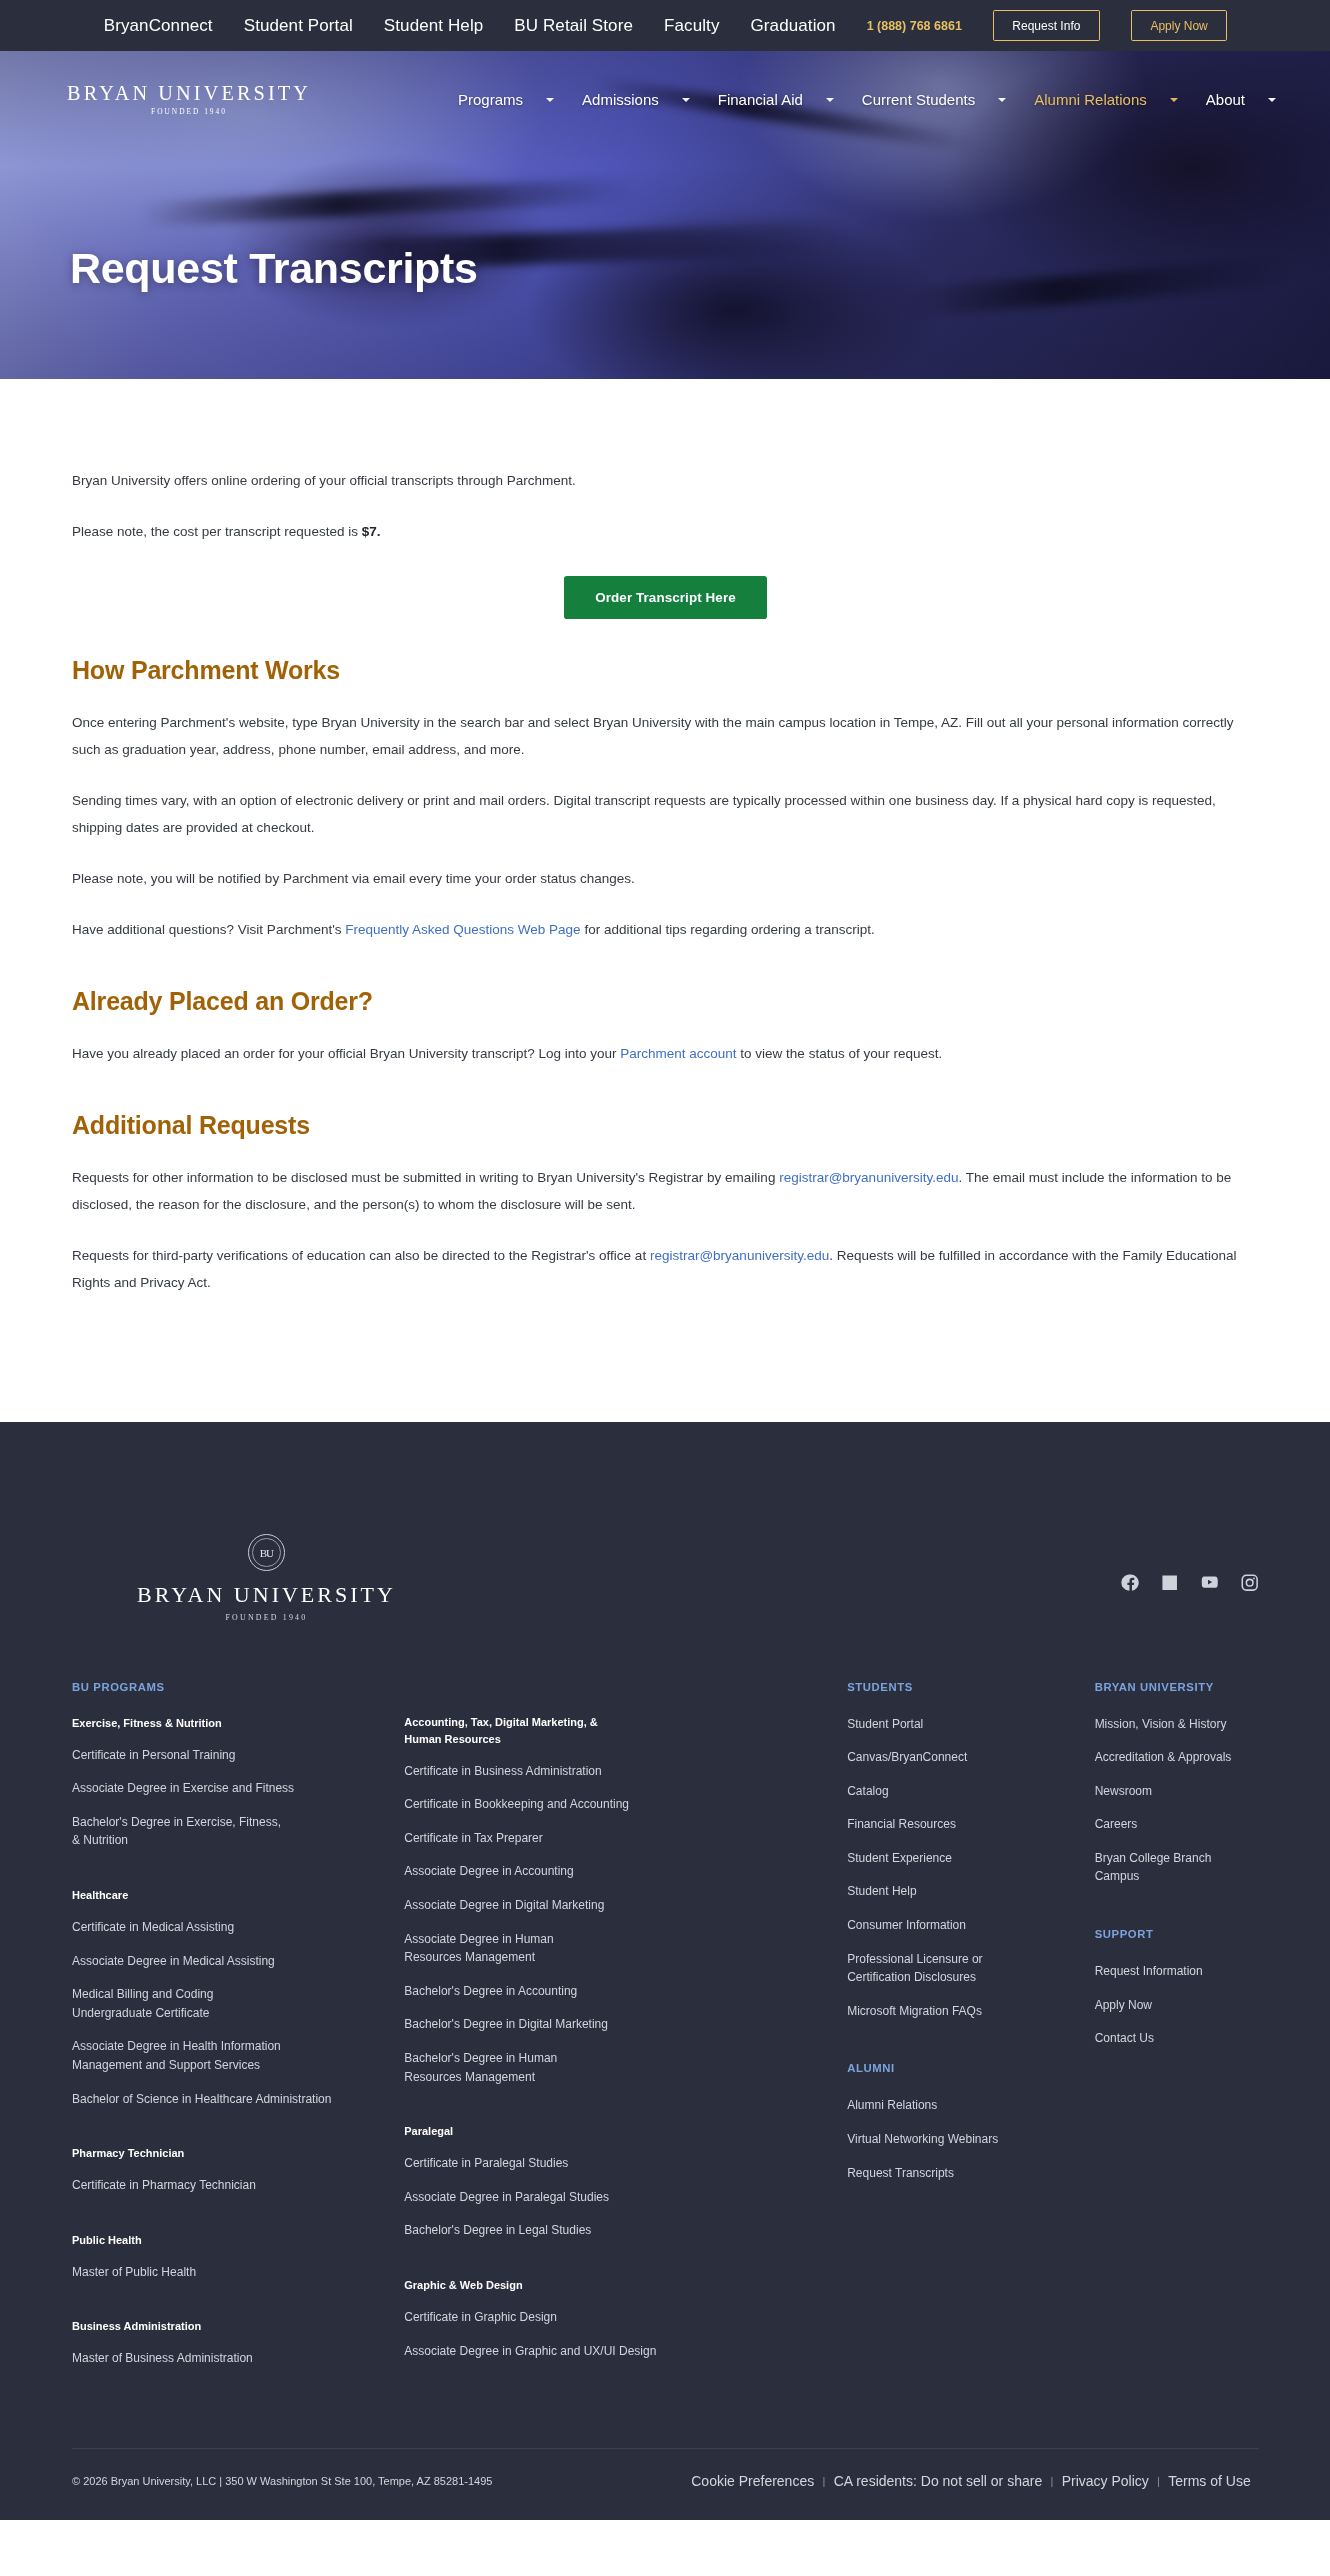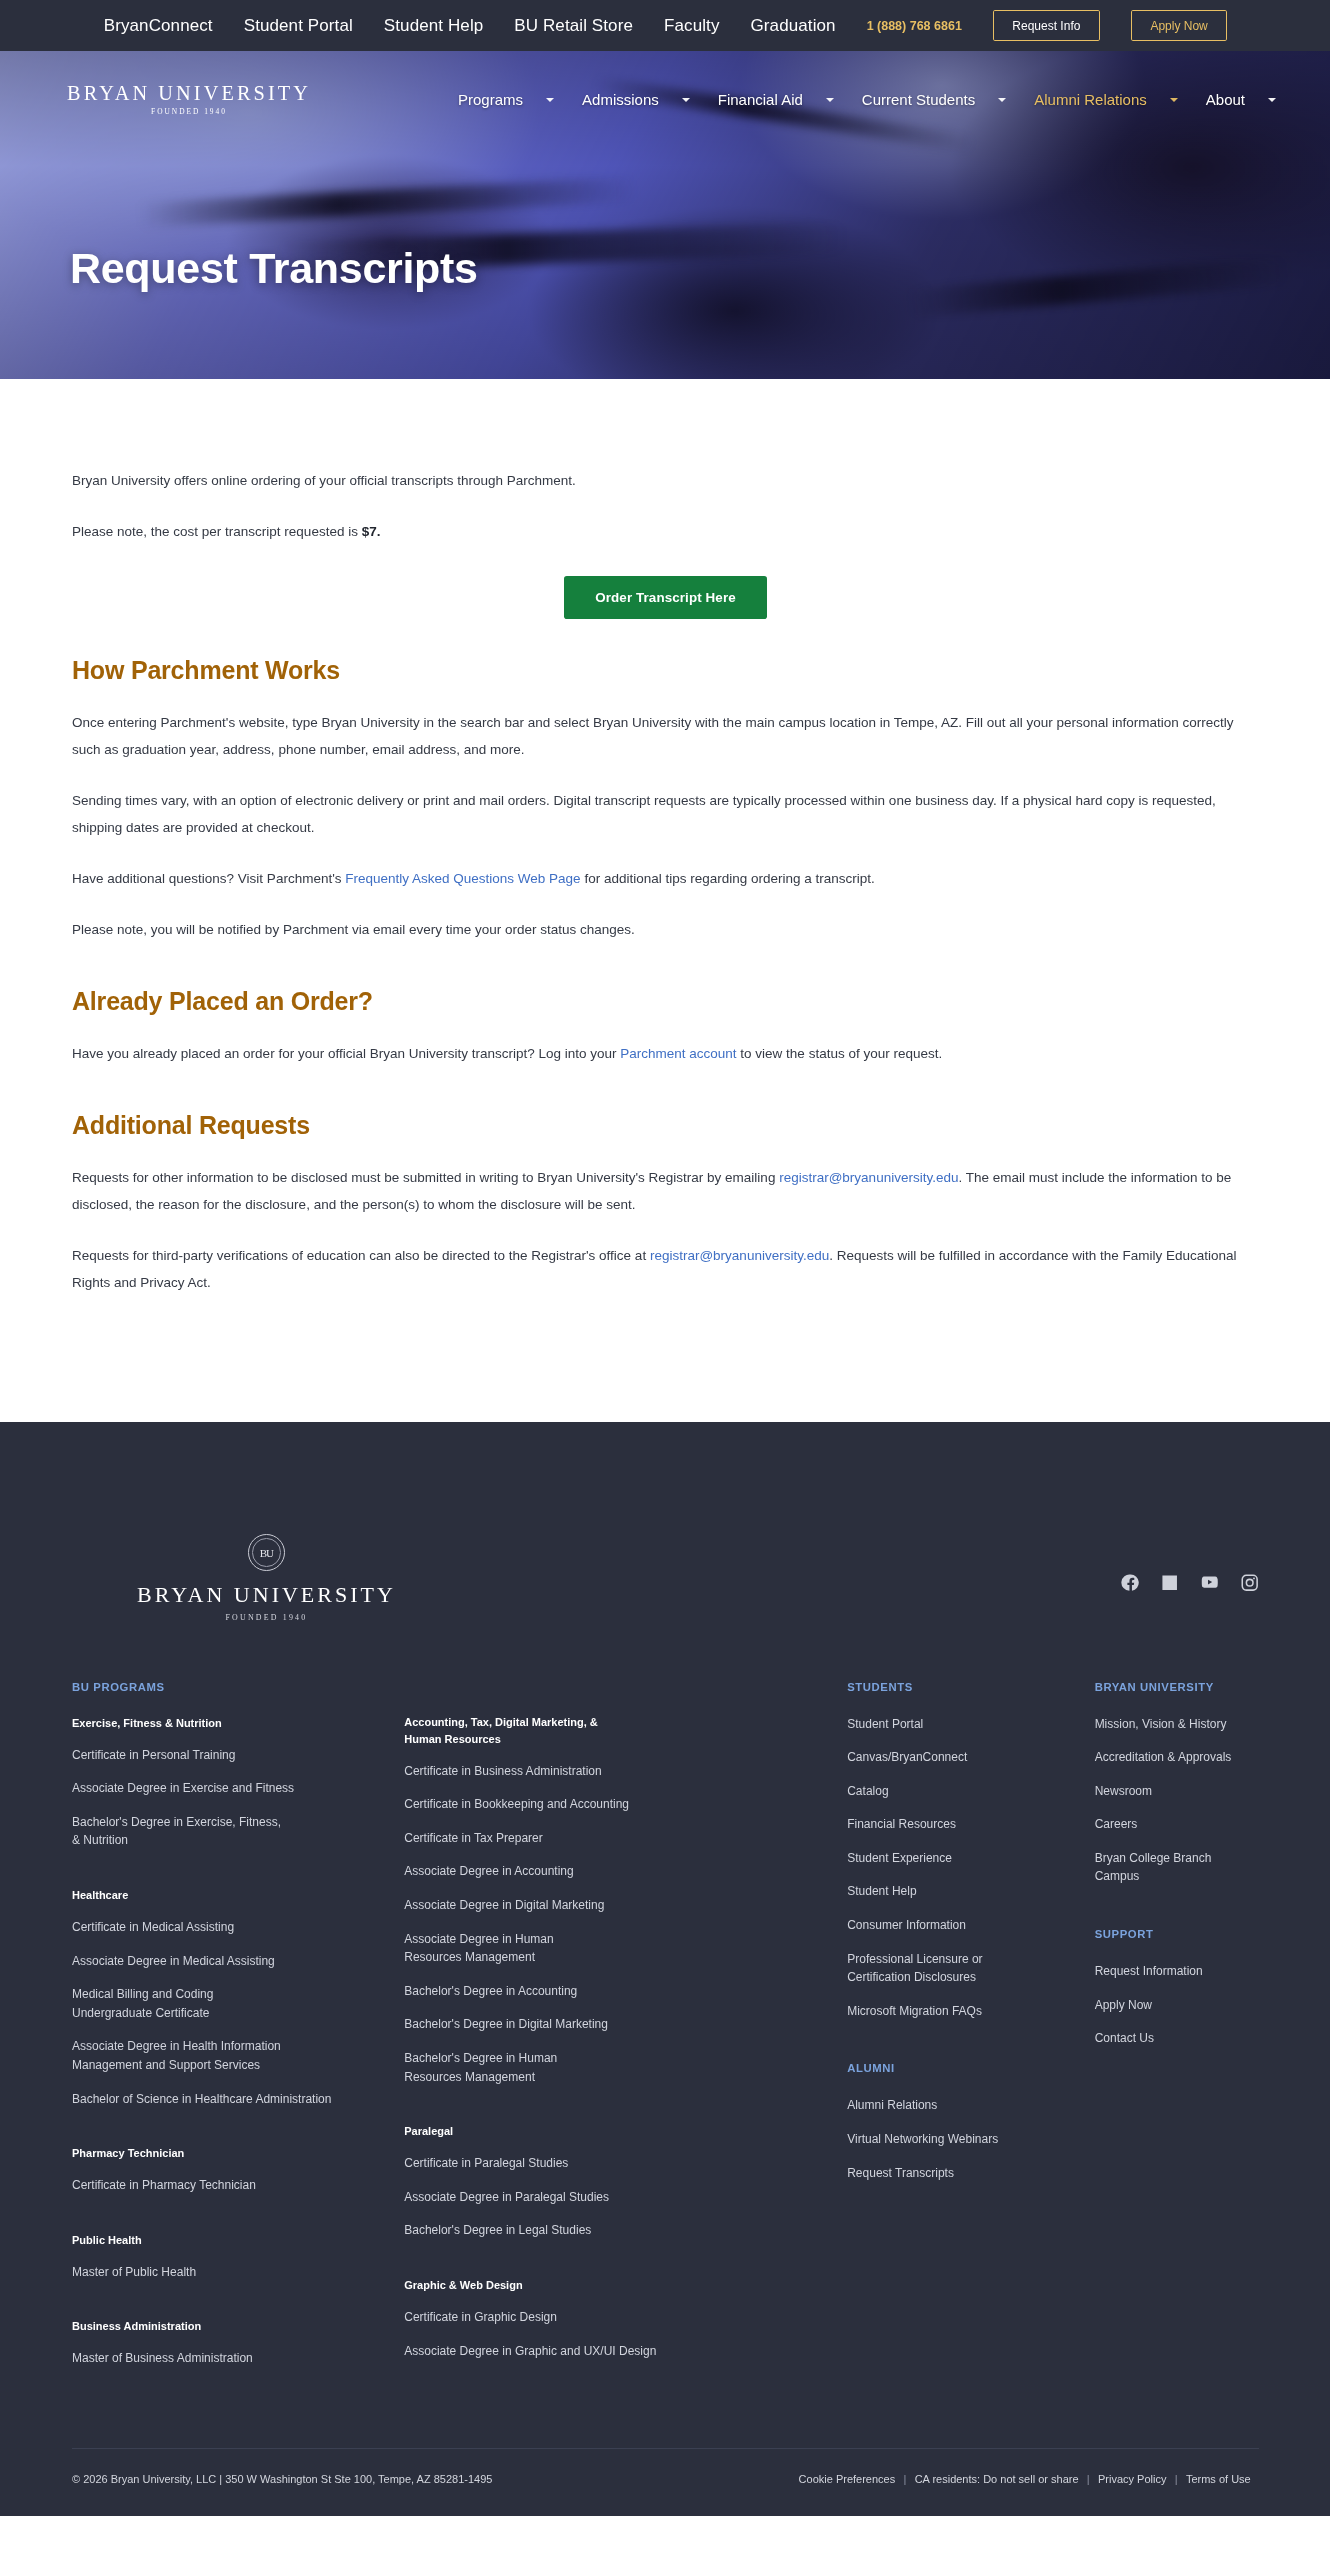--- a/index.html
+++ b/index.html
@@ -266,21 +266,21 @@
     border-top: 0.9px solid #3b4052;
     padding: 24px 0 31px 0;
     display: flex;
     align-items: center;
     justify-content: space-between;
   }
   .copy { color: #d3d6de; font-size: 11px; }
   .legal { display: flex; align-items: center; gap: 0; }
   .legal a {
     color: #d3d6de;
-    font-size: 11px;
+    font-size: 14px;
     text-decoration: none;
     padding: 0 8.3px;
   }
   .legal .sep { color: #8b90a0; font-size: 11px; }
 </style>
 </head>
 <body>
 
 <div class="page">
 
@@ -348,22 +348,22 @@
     <p class="body-p">Bryan University offers online ordering of your official transcripts through Parchment.</p>
     <p class="body-p"><span>Please note, the cost per transcript requested is </span><b>$7.</b></p>
 
     <div class="cta-row">
       <button class="cta-btn">Order Transcript Here</button>
     </div>
 
     <h2 class="sec-h first">How Parchment Works</h2>
     <p class="body-p">Once entering Parchment's website, type Bryan University in the search bar and select Bryan University with the main campus location in Tempe, AZ. Fill out all your personal information correctly such as graduation year, address, phone number, email address, and more.</p>
     <p class="body-p">Sending times vary, with an option of electronic delivery or print and mail orders. Digital transcript requests are typically processed within one business day. If a physical hard copy is requested, shipping dates are provided at checkout.</p>
+    <p class="body-p">Please note, you will be notified by Parchment via email every time your order status changes.</p>
     <p class="body-p"><span>Have additional questions? Visit Parchment's </span><a class="link">Frequently Asked Questions Web Page</a><span> for additional tips regarding ordering a transcript.</span></p>
-    <p class="body-p">Please note, you will be notified by Parchment via email every time your order status changes.</p>
 
     <h2 class="sec-h">Already Placed an Order?</h2>
     <p class="body-p"><span>Have you already placed an order for your official Bryan University transcript? Log into your </span><a class="link">Parchment account</a><span> to view the status of your request.</span></p>
 
     <h2 class="sec-h">Additional Requests</h2>
     <p class="body-p"><span>Requests for other information to be disclosed must be submitted in writing to Bryan University's Registrar by emailing </span><a class="link">registrar@bryanuniversity.edu</a><span>. The email must include the information to be disclosed, the reason for the disclosure, and the person(s) to whom the disclosure will be sent.</span></p>
     <p class="body-p"><span>Requests for third-party verifications of education can also be directed to the Registrar's office at </span><a class="link">registrar@bryanuniversity.edu</a><span>. Requests will be fulfilled in accordance with the Family Educational Rights and Privacy Act.</span></p>
   </main>
 
   <footer class="footer">

